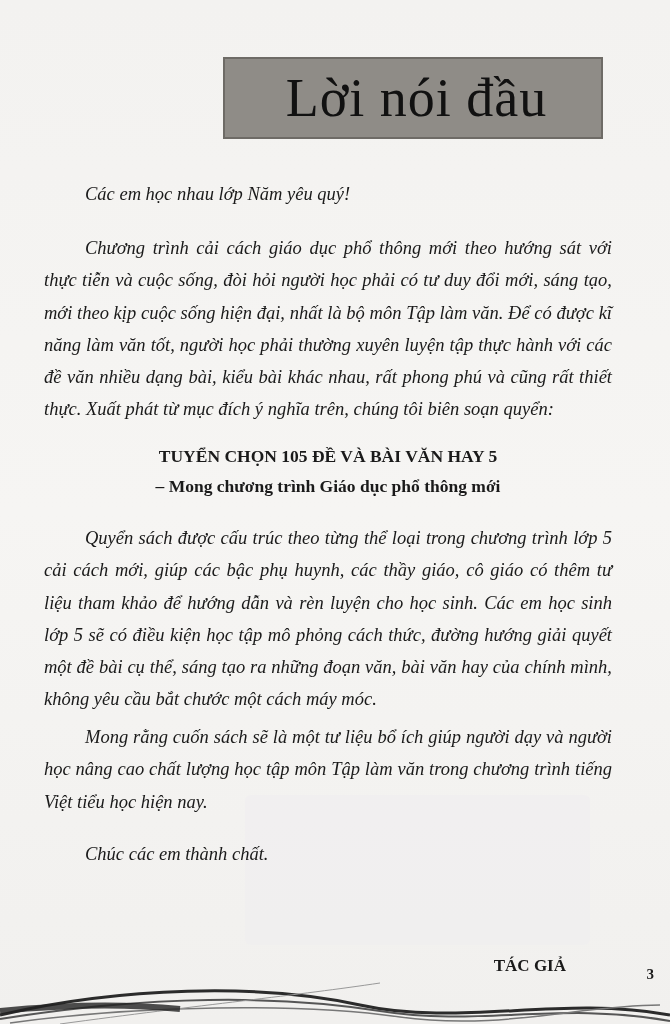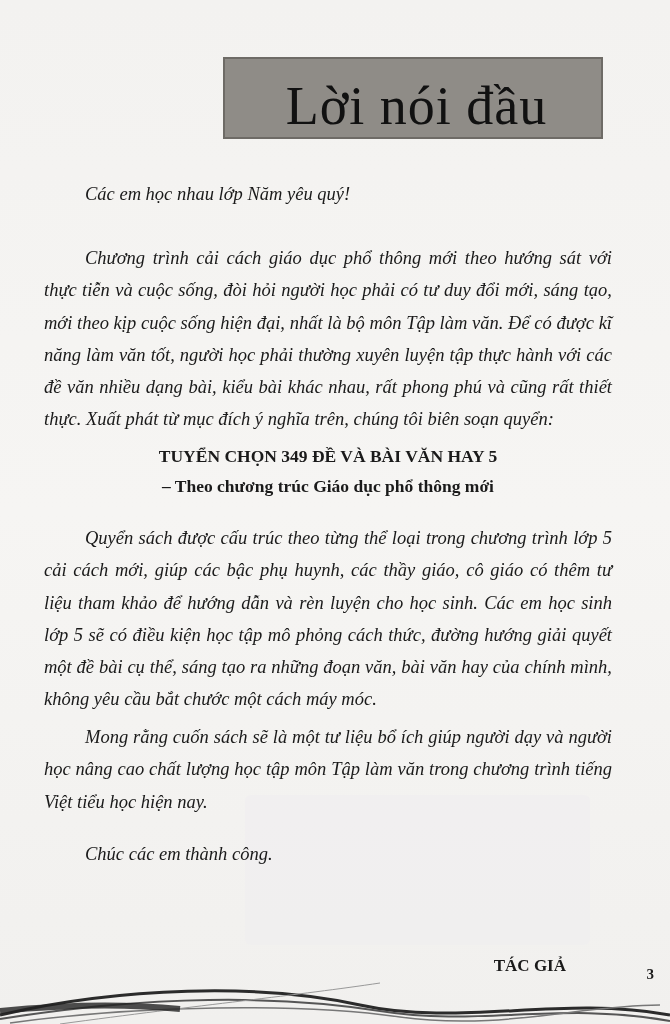--- a/index.html
+++ b/index.html
@@ -10,21 +10,21 @@
     color: #1a1a1a;
   }
   .page { position: absolute; inset: 0; background: linear-gradient(180deg,#f3f2f0 0%,#f6f5f3 50%,#f1f0ee 100%); }
   .ghost {
     position: absolute; left: 245px; top: 795px; width: 345px; height: 150px;
     background: #f0eef0; border-radius: 6px; opacity: .7;
   }
   .title-box {
     position: absolute; left: 223px; top: 57px; width: 380px; height: 82px;
     background: #8f8c87; border: 2px solid #6e6b66; box-sizing: border-box;
-    display: flex; align-items: flex-end; justify-content: center; padding-left: 7px;
+    display: flex; align-items: center; justify-content: center; padding-left: 7px;
   }
   .title-box h1 {
     margin: 0; font-weight: normal; font-size: 54px; color: #111; letter-spacing: 1px;
     font-family: "Liberation Serif", serif;
   }
   .p {
     position: absolute; left: 44px; width: 568px;
     font-style: italic; font-size: 18.5px; line-height: 32.3px; text-align: justify;
   }
   .p .ind { display: inline-block; width: 41px; }
@@ -48,37 +48,37 @@
   <div class="ghost"></div>
 
   <div class="title-box">
     <h1>Lời nói đầu</h1>
   </div>
 
   <div class="p" style="top:178px;">
     <span class="ind"></span><span>Các em học nhau lớp Năm yêu quý!</span>
   </div>
 
-  <div class="p" style="top:242px;">
+  <div class="p" style="top:232px;">
     <span class="ind"></span><span>Chương trình cải cách giáo dục phổ thông mới theo hướng sát với thực tiễn và cuộc sống, đòi hỏi người học phải có tư duy đổi mới, sáng tạo, mới theo kịp cuộc sống hiện đại, nhất là bộ môn Tập làm văn. Để có được kĩ năng làm văn tốt, người học phải thường xuyên luyện tập thực hành với các đề văn nhiều dạng bài, kiểu bài khác nhau, rất phong phú và cũng rất thiết thực. Xuất phát từ mục đích ý nghĩa trên, chúng tôi biên soạn quyển:</span>
   </div>
 
-  <div class="center-bold" style="top:441px;">TUYỂN CHỌN 349 ĐỀ VÀ BÀI VĂN HAY 5</div>
-  <div class="center-bold" style="top:471px;">– Theo chương trúc Giáo dục phổ thông mới</div>
+  <div class="center-bold" style="top:441px;">TUYỂN CHỌN 105 ĐỀ VÀ BÀI VĂN HAY 5</div>
+  <div class="center-bold" style="top:471px;">– Mong chương trình Giáo dục phổ thông mới</div>
 
   <div class="p" style="top:522px;">
     <span class="ind"></span><span>Quyển sách được cấu trúc theo từng thể loại trong chương trình lớp 5 cải cách mới, giúp các bậc phụ huynh, các thầy giáo, cô giáo có thêm tư liệu tham khảo để hướng dẫn và rèn luyện cho học sinh. Các em học sinh lớp 5 sẽ có điều kiện học tập mô phỏng cách thức, đường hướng giải quyết một đề bài cụ thể, sáng tạo ra những đoạn văn, bài văn hay của chính mình, không yêu cầu bắt chước một cách máy móc.</span>
   </div>
 
   <div class="p" style="top:721px;font-family:Liberation Serif, serif;">
     <span class="ind"></span><span>Mong rằng cuốn sách sẽ là một tư liệu bổ ích giúp người dạy và người học nâng cao chất lượng học tập môn Tập làm văn trong chương trình tiếng Việt tiểu học hiện nay.</span>
   </div>
 
   <div class="p" style="top:838px;">
-    <span class="ind"></span><span>Chúc các em thành công.</span>
+    <span class="ind"></span><span>Chúc các em thành chất.</span>
   </div>
 
   <div class="author">TÁC GIẢ</div>
   <div class="pageno">3</div>
 
   <svg class="swoosh" viewBox="0 0 670 49">
     <path d="M0 40 C120 12, 260 8, 360 30 S 560 20, 670 40" stroke="#2b2b2b" stroke-width="3" fill="none"></path>
     <path d="M0 44 C150 20, 280 20, 380 36 S 560 26, 670 46" stroke="#555" stroke-width="2" fill="none"></path>
     <path d="M10 48 C140 30, 300 28, 400 42 S 580 30, 660 30" stroke="#777" stroke-width="1.5" fill="none"></path>
     <path d="M60 49 C200 30, 300 20, 380 8" stroke="#999" stroke-width="1" fill="none"></path>

